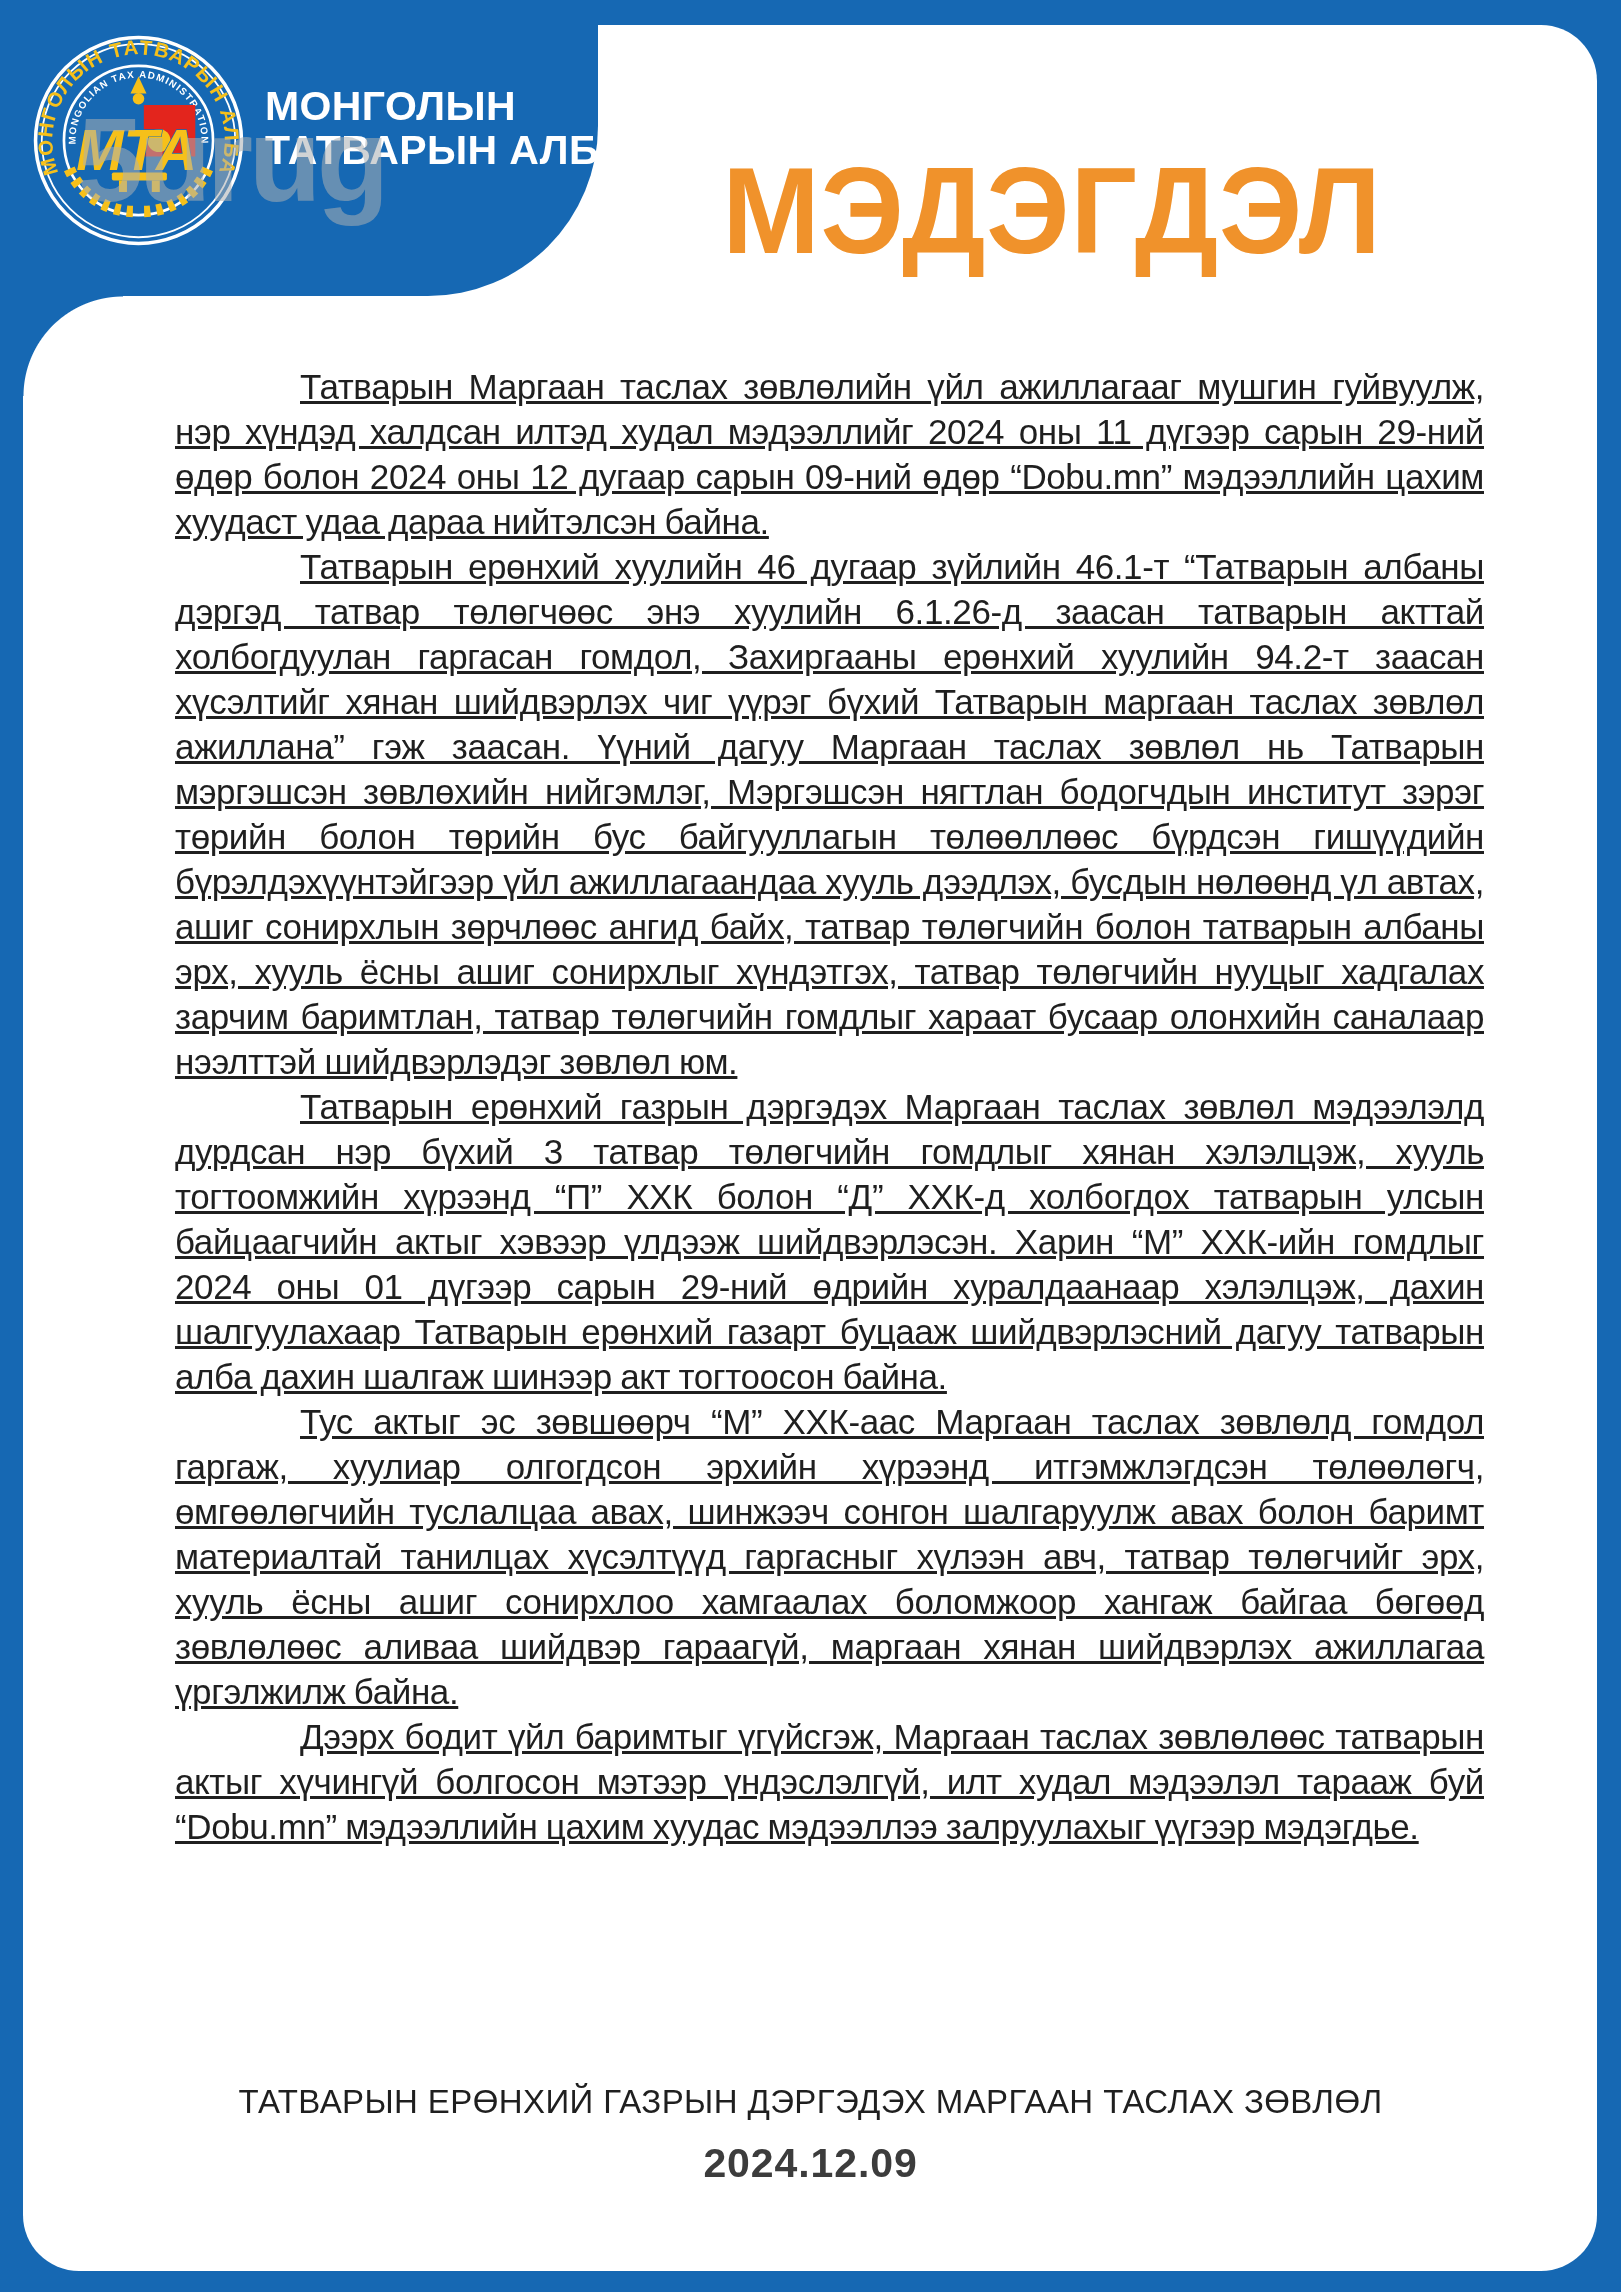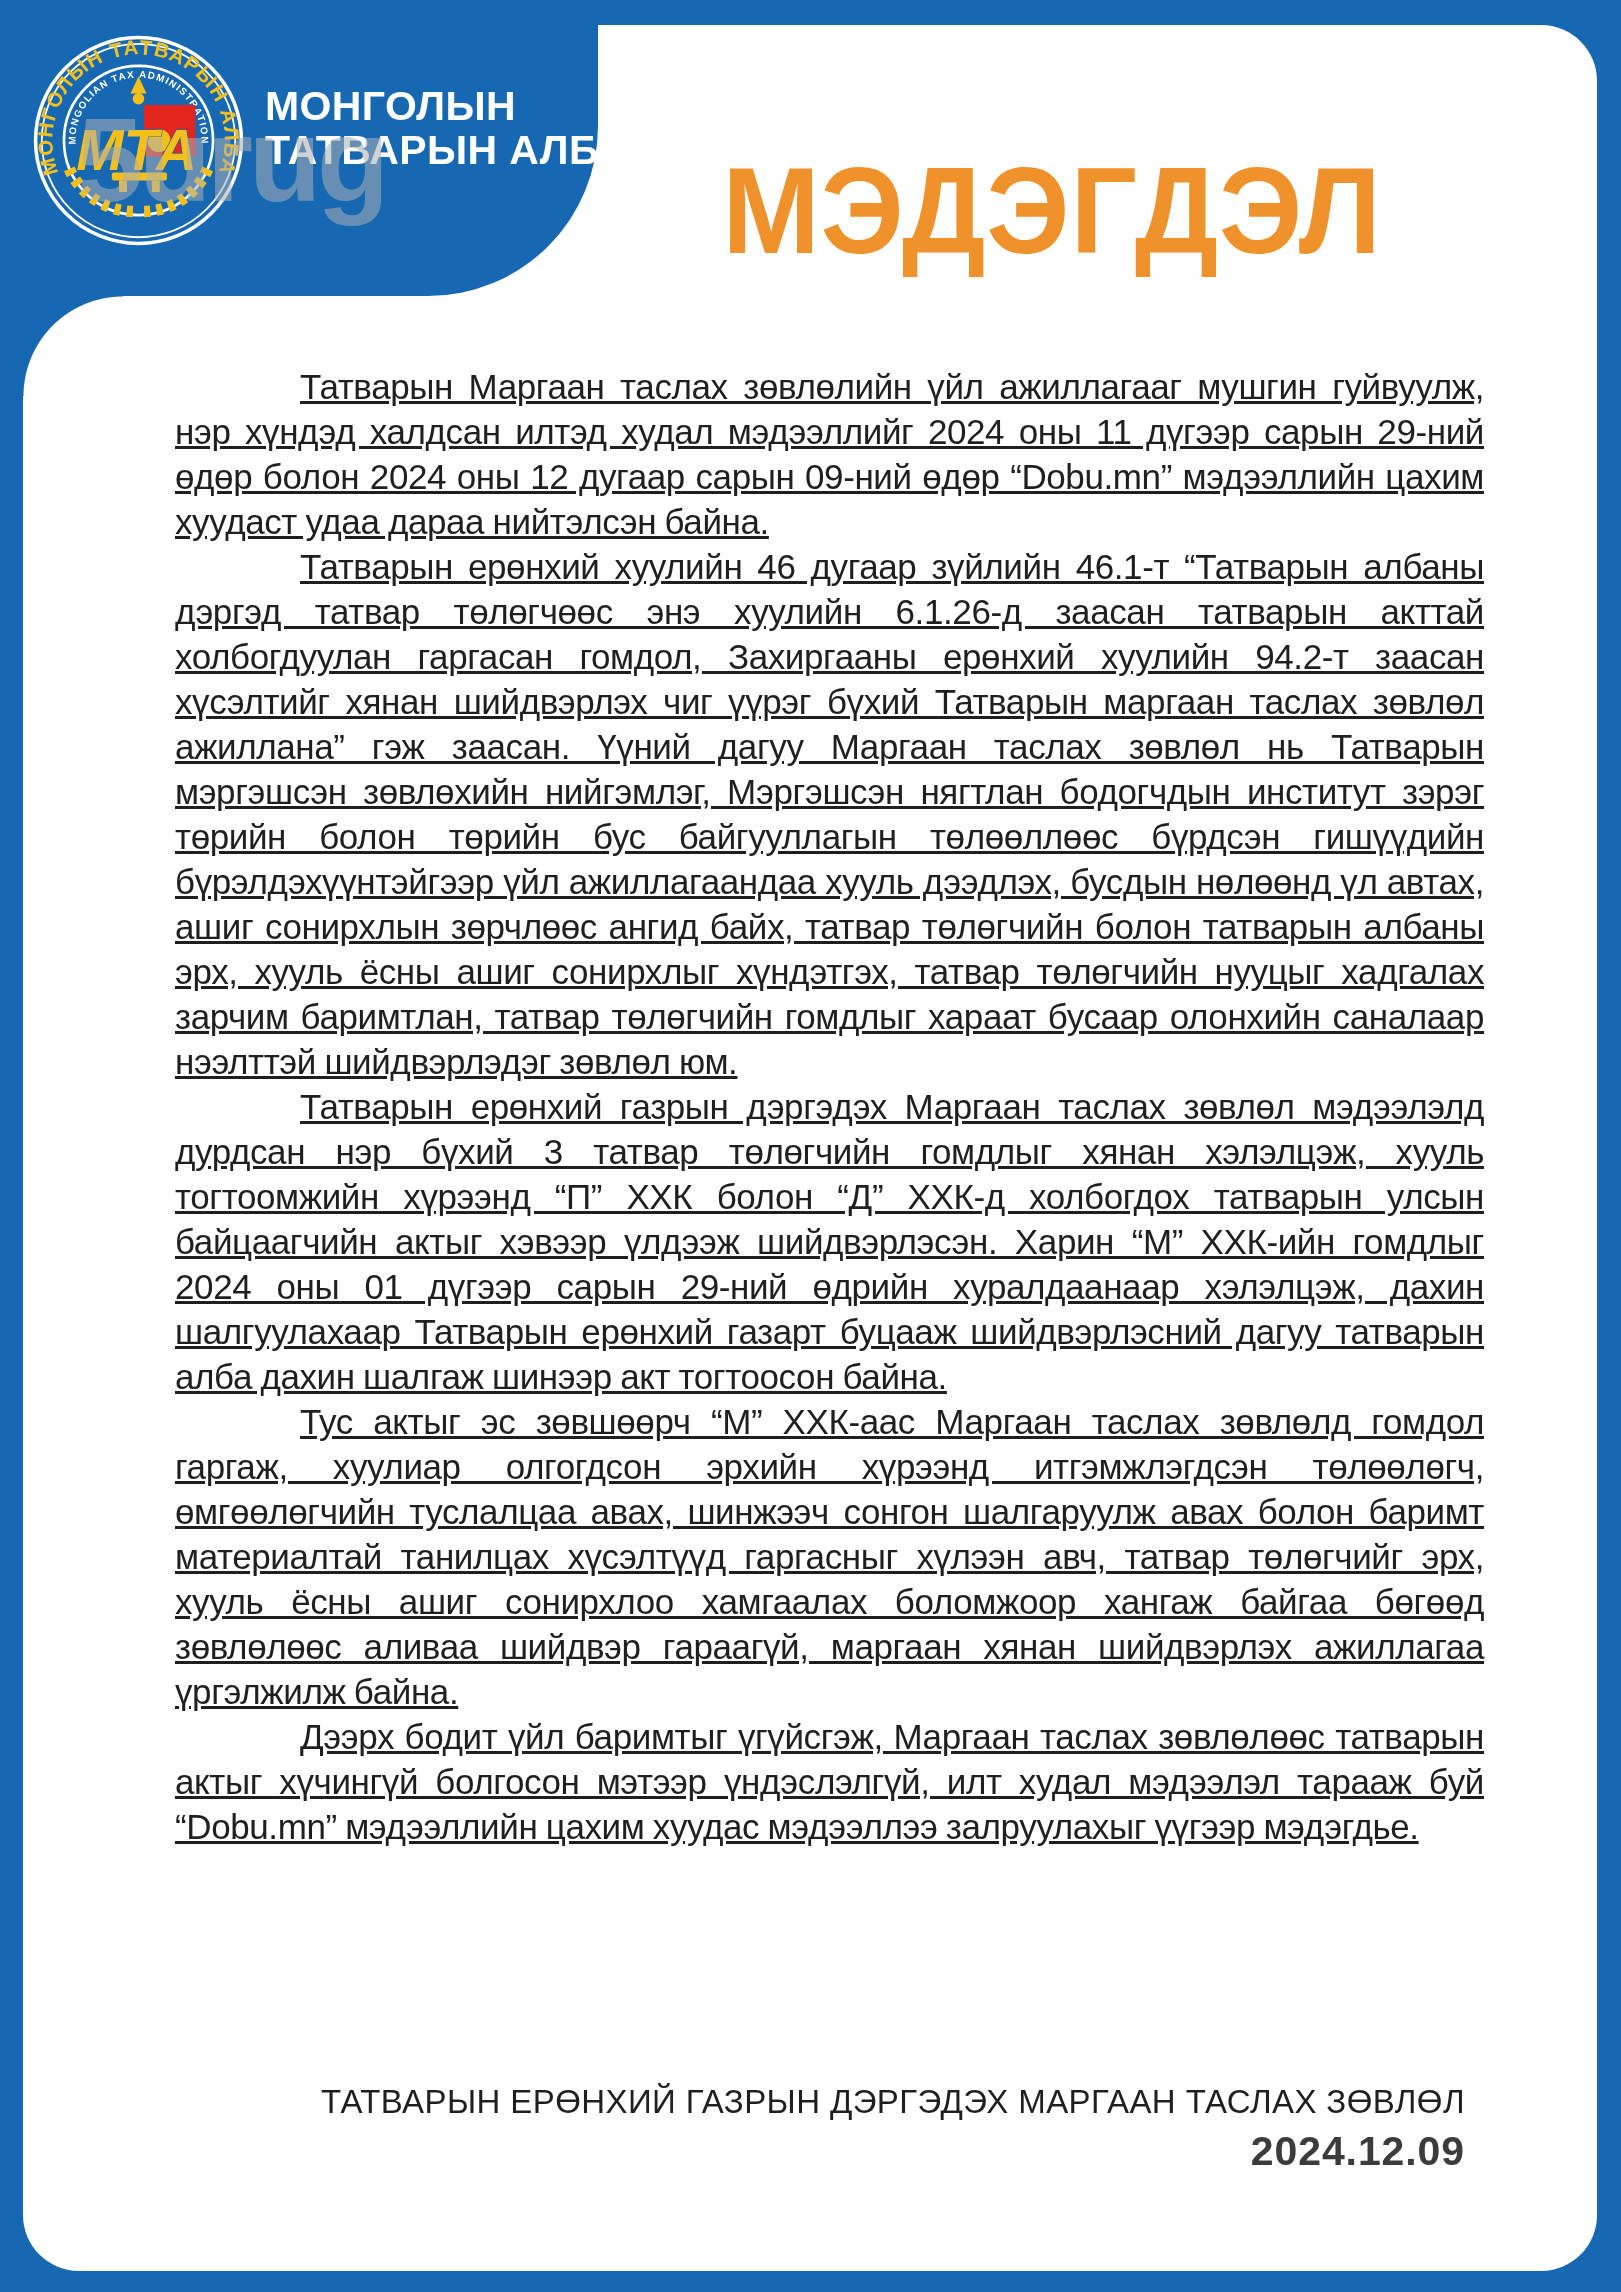--- a/index.html
+++ b/index.html
@@ -29,23 +29,23 @@
                letter-spacing:-4.5px; color:rgba(170,174,179,0.55); z-index:6; }
 
   .doc-title { position:absolute; left:555px; top:150px; width:994px; text-align:center;
                font-size:122px; font-weight:700; letter-spacing:0.9px; line-height:1;
                transform:scaleX(0.96); transform-origin:center; }
 
   .body-text { position:absolute; left:175px; top:364px; width:1309px; z-index:3; }
   .body-text p { font-size:35px; line-height:45px; color:#1f1f1f; text-align:justify;
                  text-indent:125px; letter-spacing:-0.4px; word-spacing:-0.9px;text-decoration:underline; }
 
-  .closing { position:absolute; left:156px; top:2083px; width:1309px; text-align:right; z-index:3; }
+  .closing { position:absolute; left:156px; top:2083px; width:1309px; text-align:center; z-index:3; }
   .issuer { font-size:33px; color:#1f1f1f; letter-spacing:0.4px; white-space:nowrap; }
-  .doc-date { margin-top:7px; font-size:41px; font-weight:700; color:#3c3c3c; letter-spacing:0.9px; }
+  .doc-date { margin-top:19px; font-size:41px; font-weight:700; color:#3c3c3c; letter-spacing:0.9px; }
 
   .z2 { z-index:2; } .z3 { z-index:3; } .z4 { z-index:4; } .z5 { z-index:5; }
 </style>
 </head>
 <body>
 
 <div class="page">
 
   <div class="card z2"></div>
 

